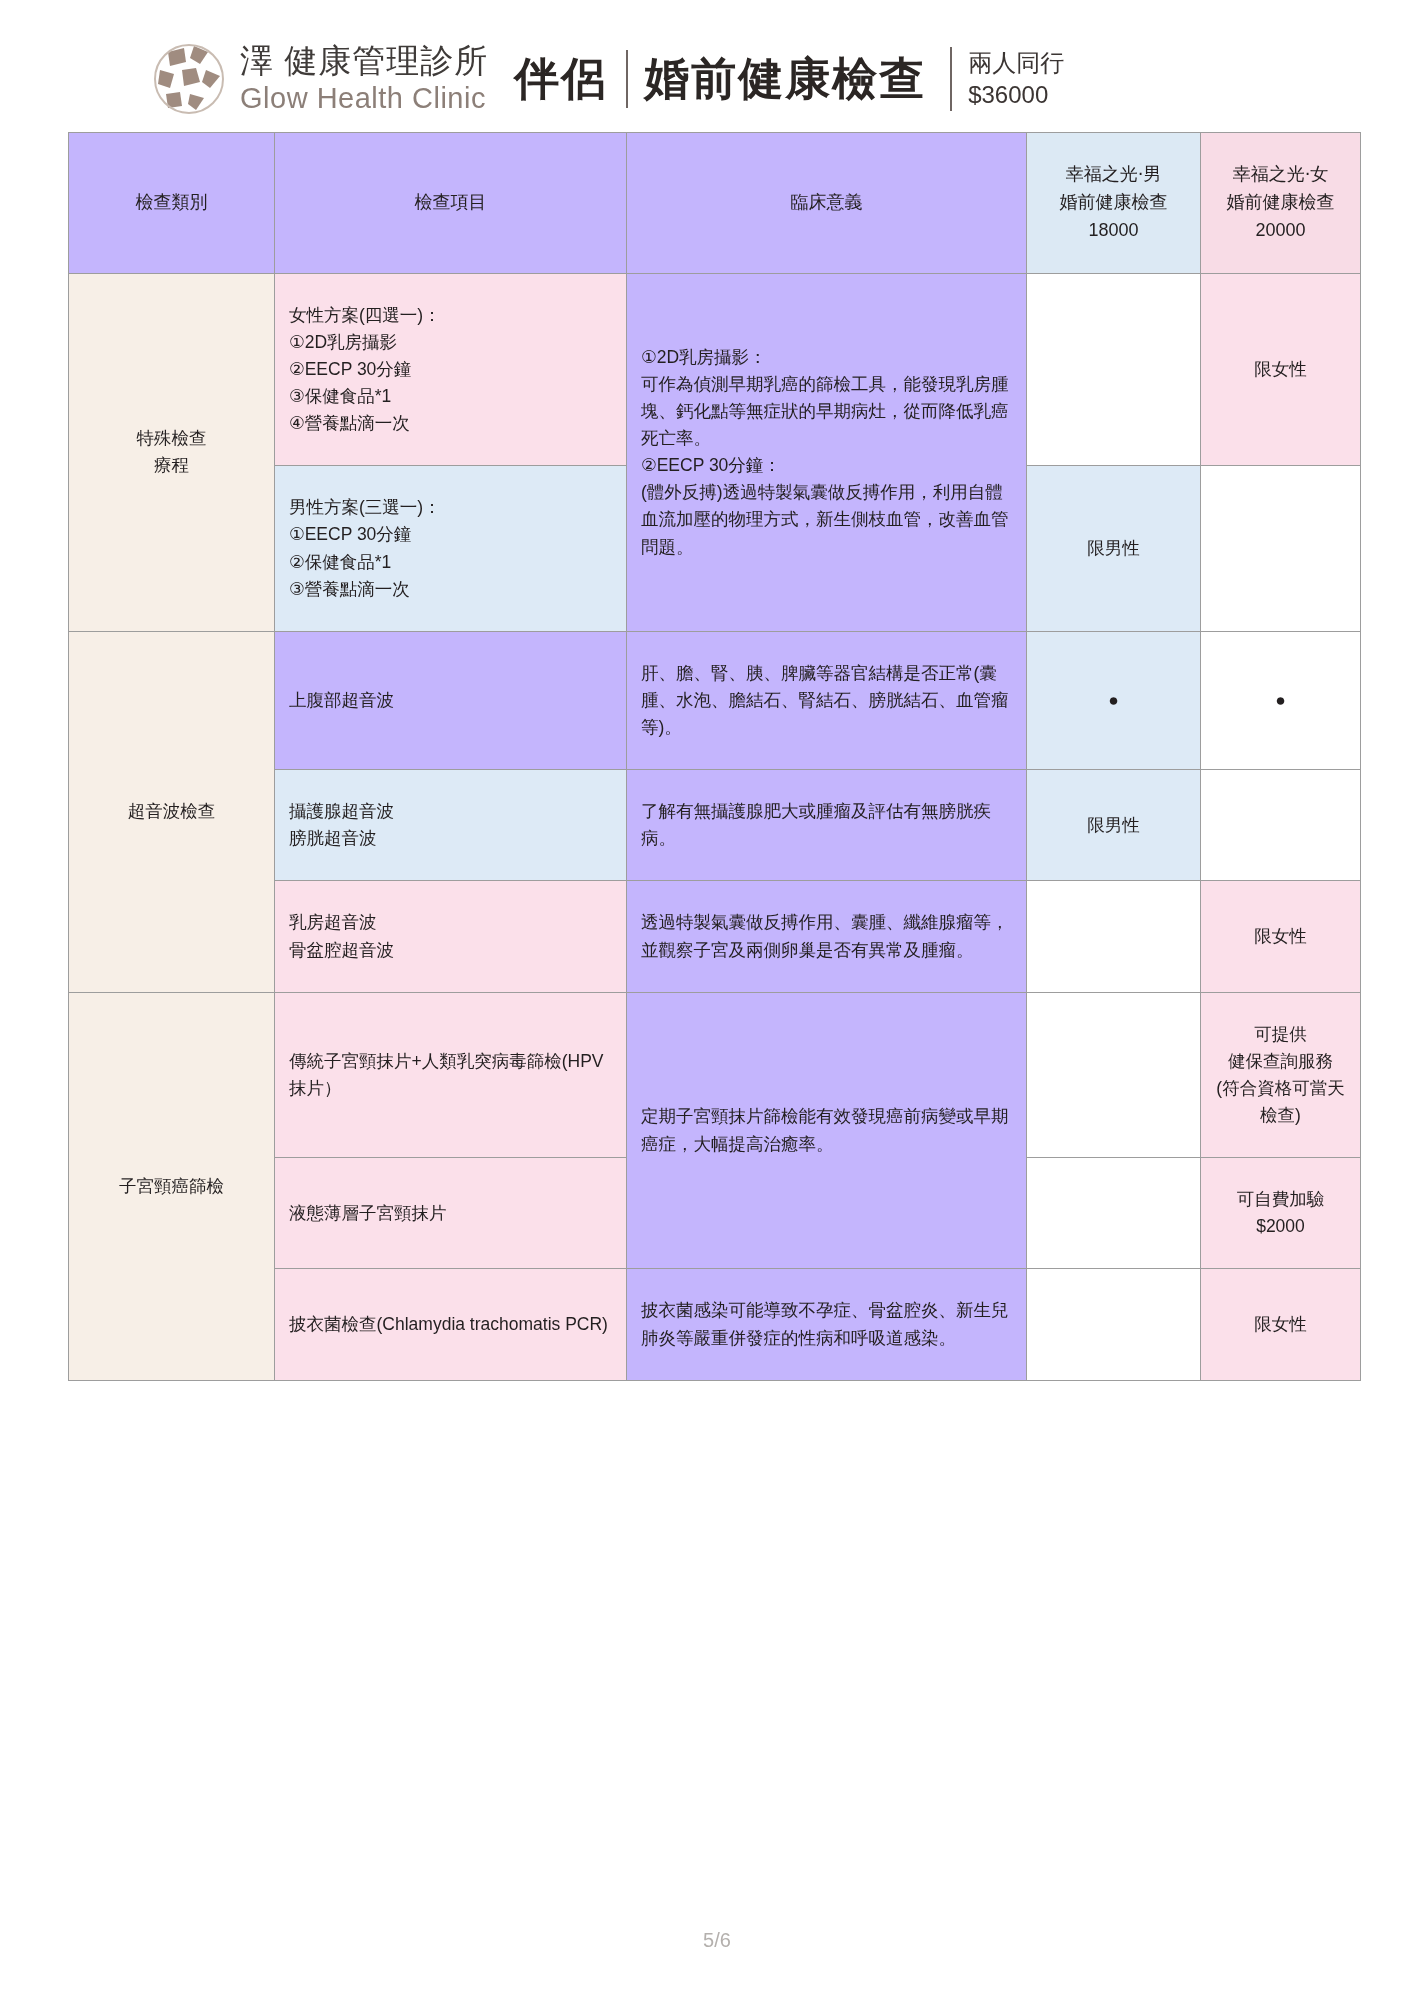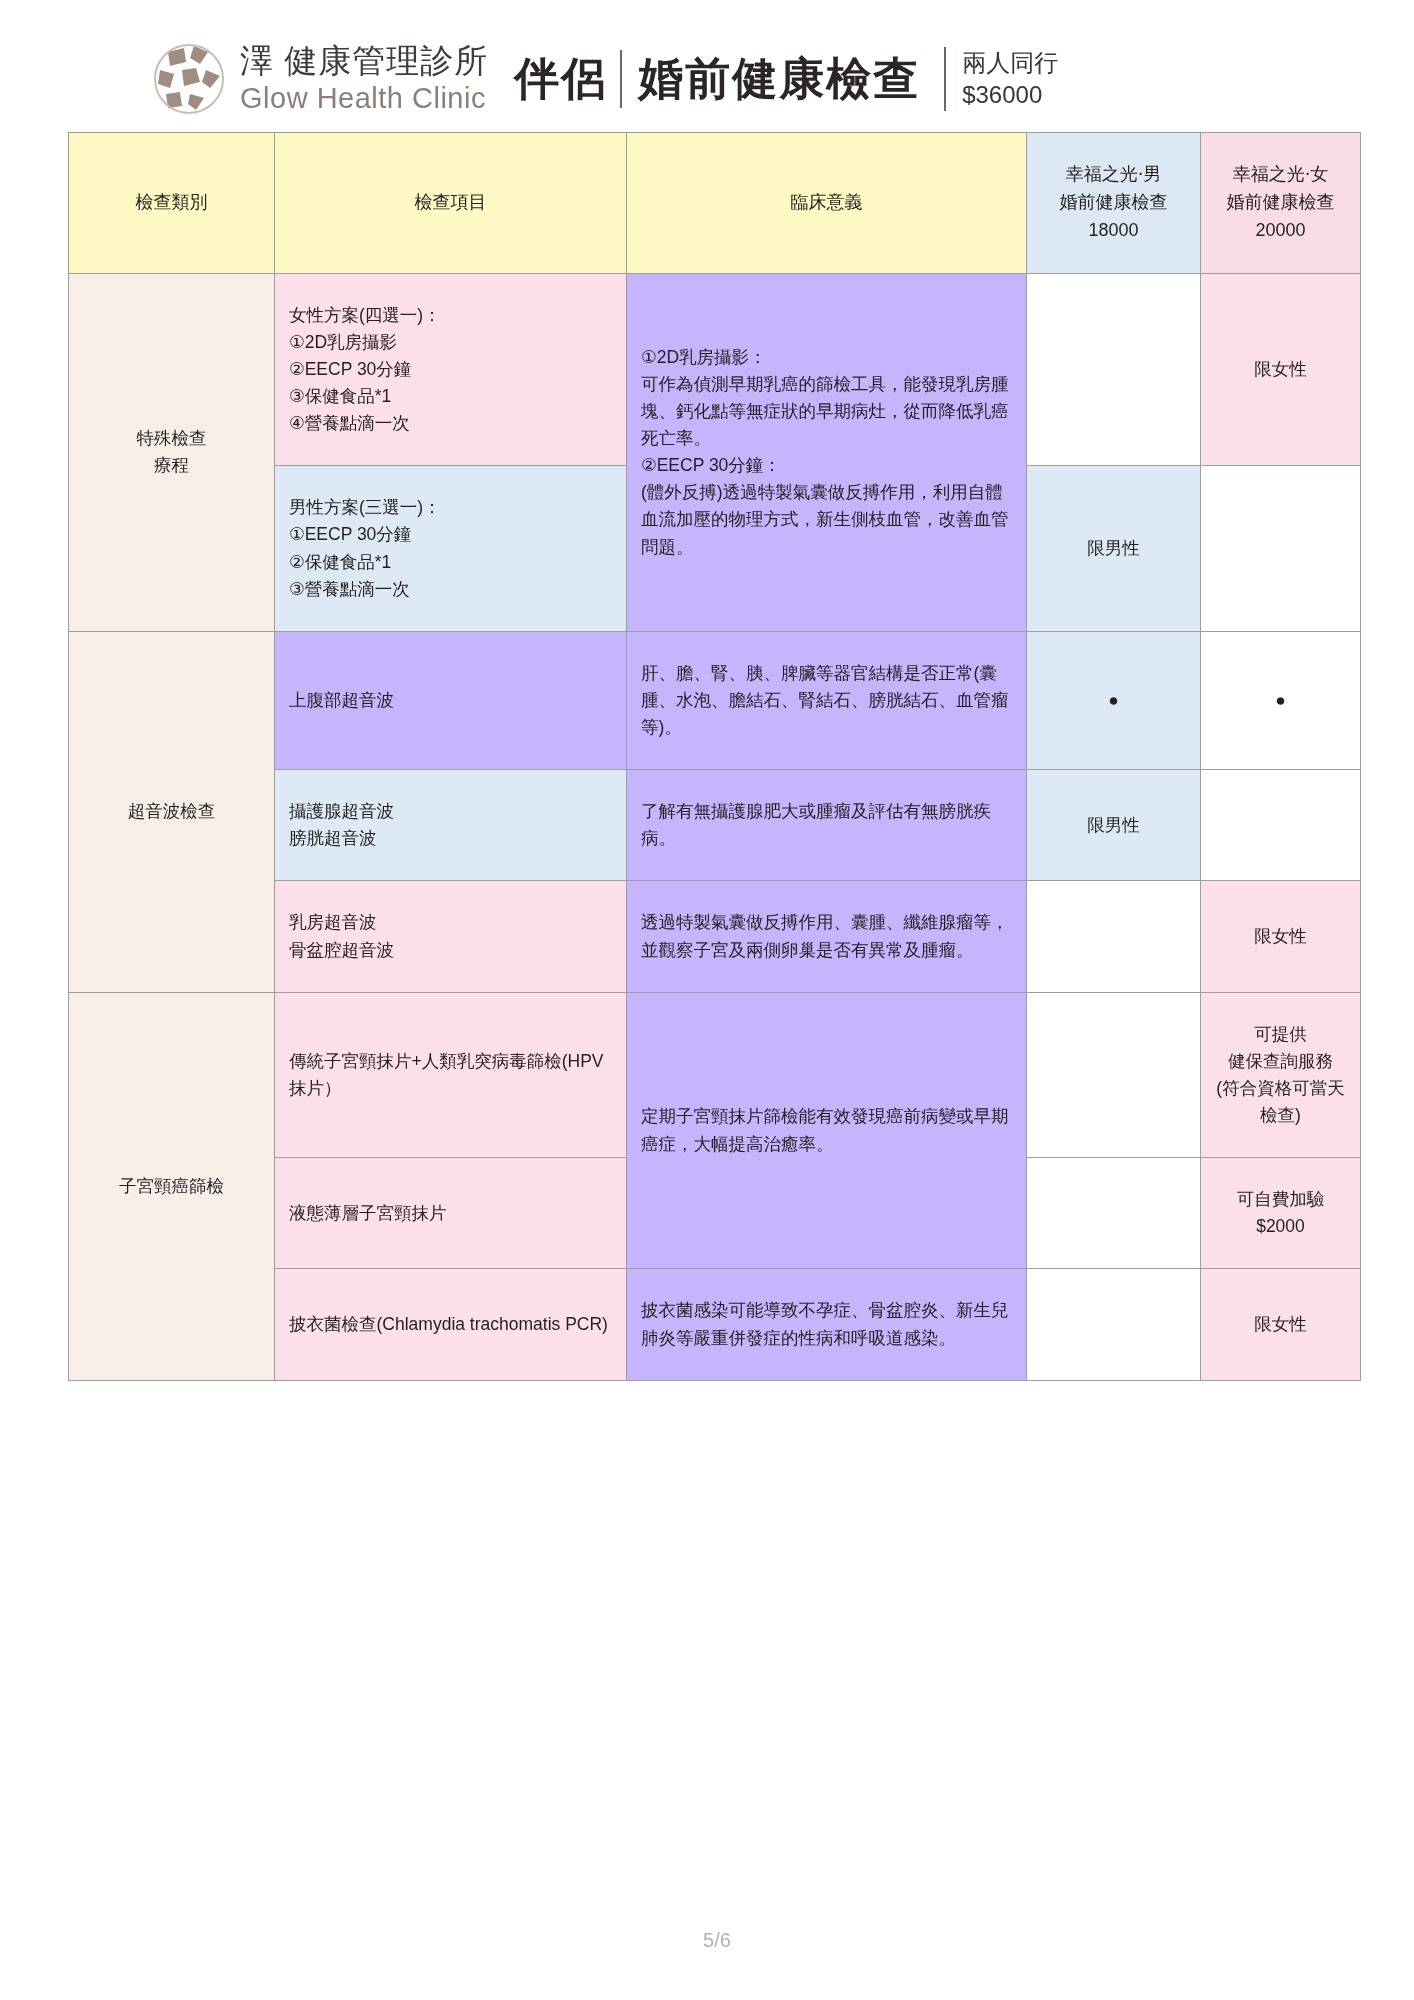--- a/index.html
+++ b/index.html
@@ -58,21 +58,21 @@
   }
   .title-block {
     display: flex;
     align-items: center;
   }
   .title-partner {
     font-size: 45px;
     font-weight: 700;
     color: #2b2624;
     letter-spacing: 2px;
-    padding-right: 12px;
+    padding-right: 18px;
   }
   .v-divider {
     width: 2px;
     background: #6f6663;
     height: 58px;
     margin: 0 16px 0 0;
   }
   .title-main {
     font-size: 45px;
     font-weight: 700;
@@ -110,21 +110,21 @@
   .col-item  { width: 352px; }
   .col-mean  { width: 400px; }
   .col-m     { width: 174px; }
   .col-f     { width: 160px; }
 
   thead td {
     text-align: center;
     font-size: 18px;
     padding: 18px 10px;
   }
-  .th-beige { background: #fef9c3; margin-top: 20px; }
+  .th-beige { background: #c4b5fd; margin-top: 20px; }
   .th-blue  { background: #dce9f4; }
   .th-pink  { background: #f8dce6; }
 
   .cell-cat  { background: #f7efe7; text-align: center; }
   .cell-pink { background: #fbe0ea; }
   .cell-pinkc{ background: #fbe0ea; text-align: center; }
   .cell-blue { background: #ddeaf6; }
   .cell-bluec{ background: #ddeaf6; text-align: center; }
   .cell-white{ background: #c4b5fd; }
   .cell-whitec{ background: #ffffff; text-align: center; }

